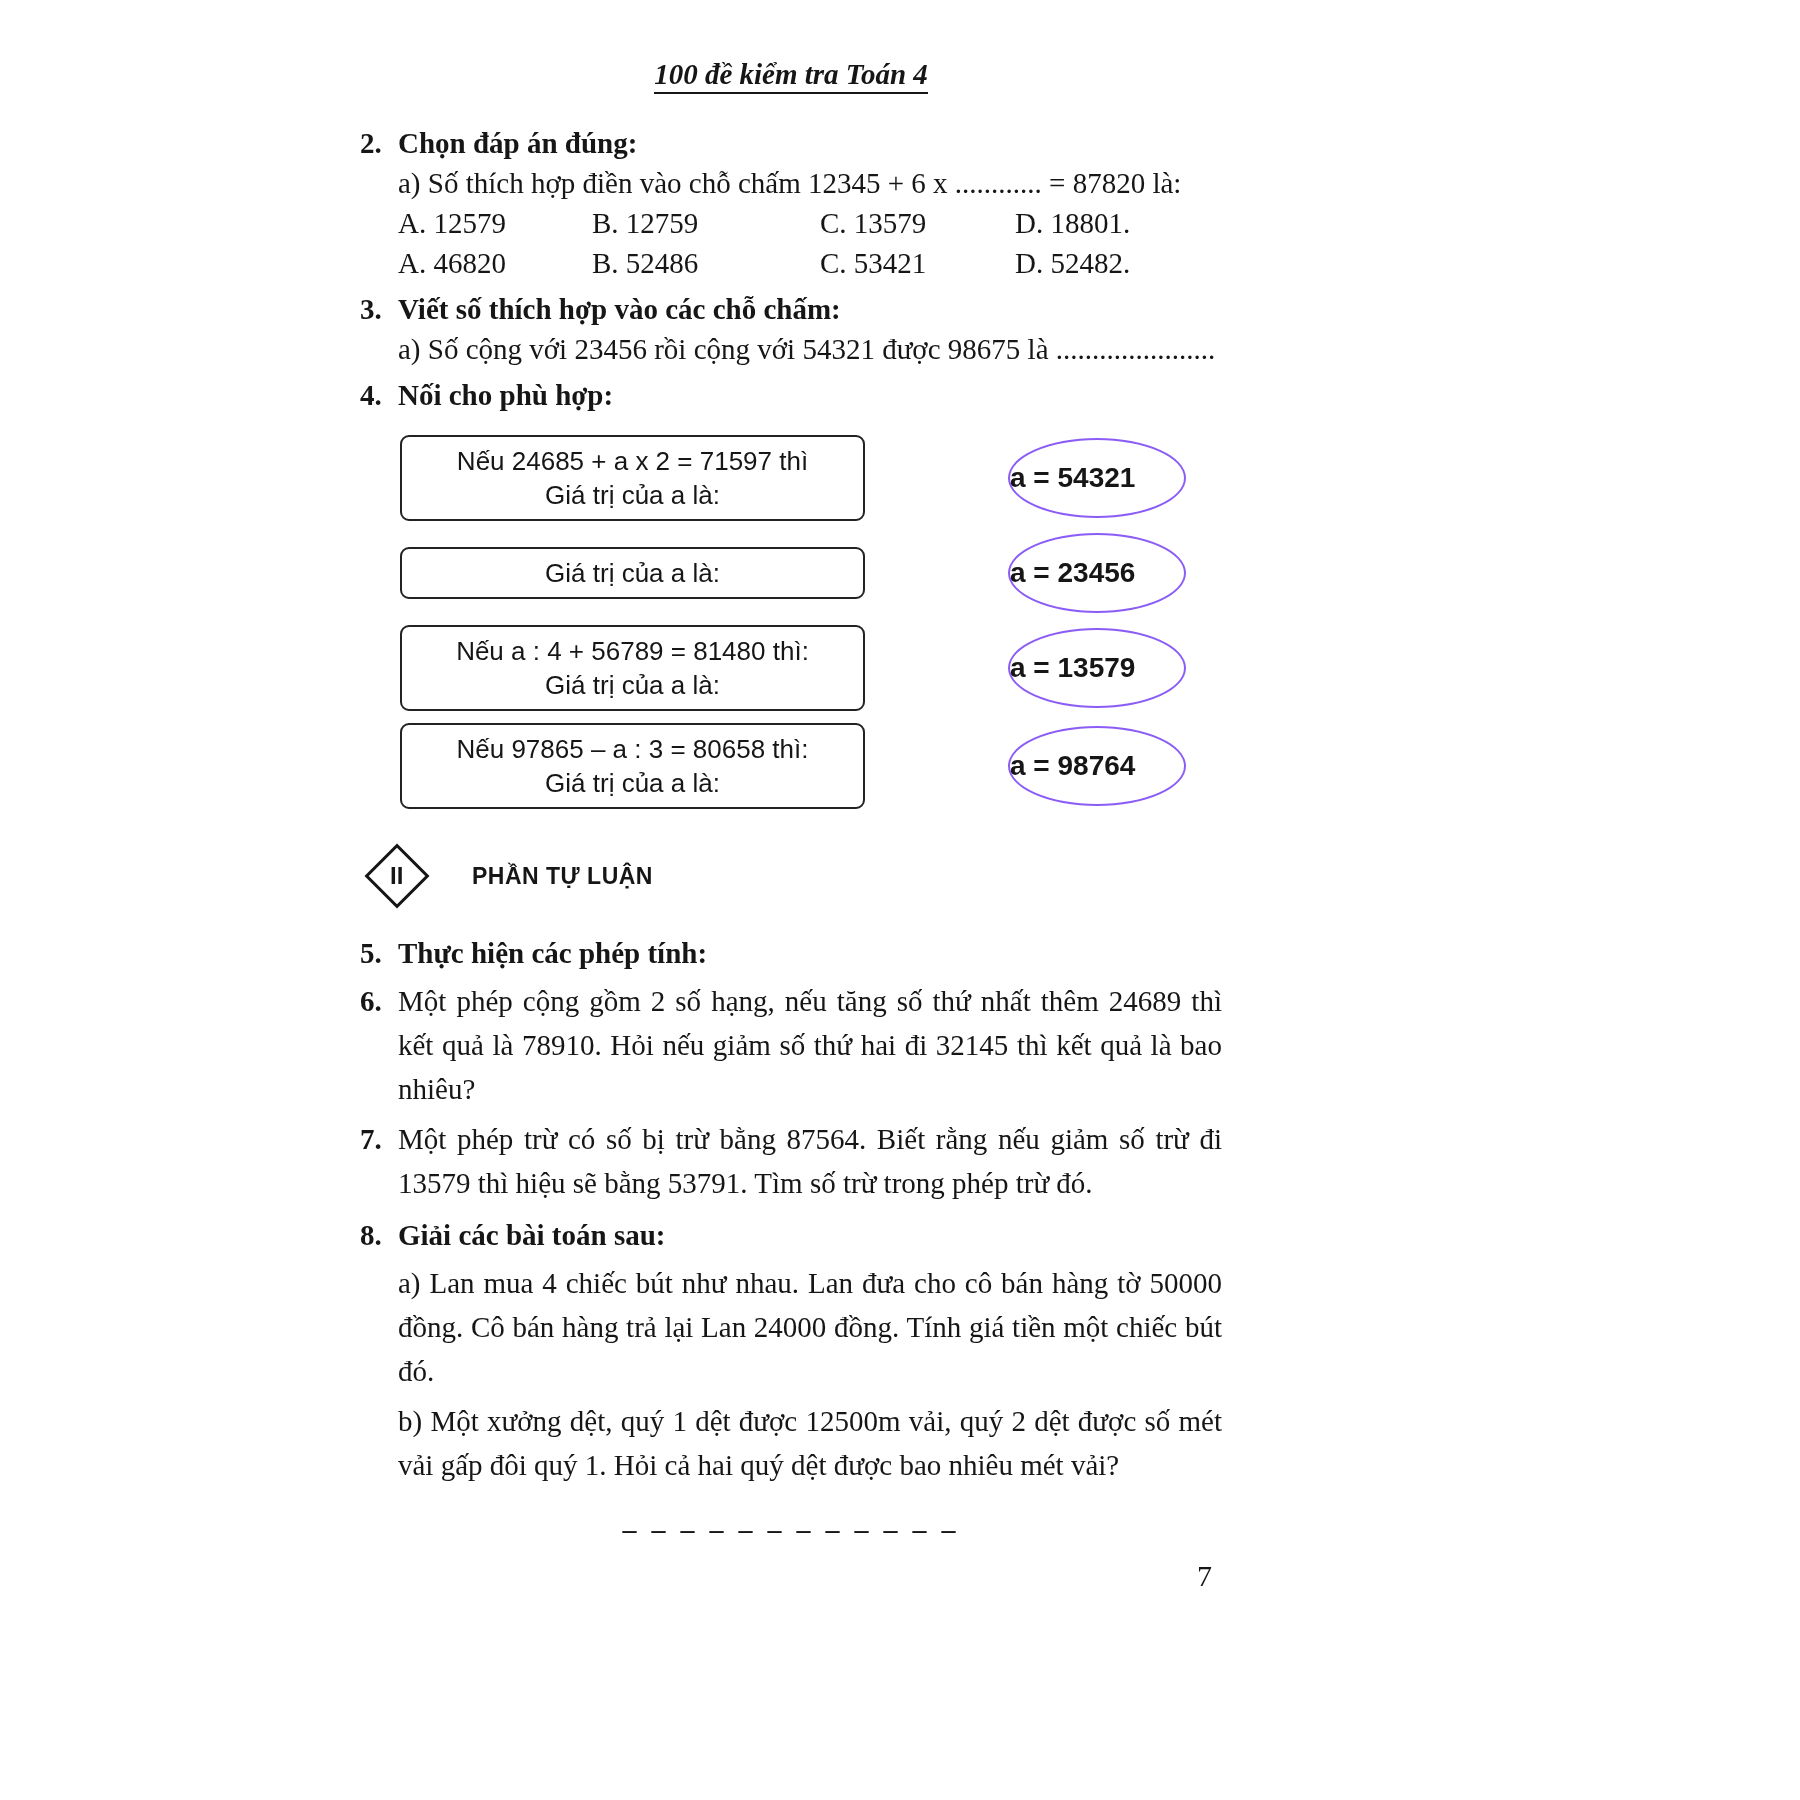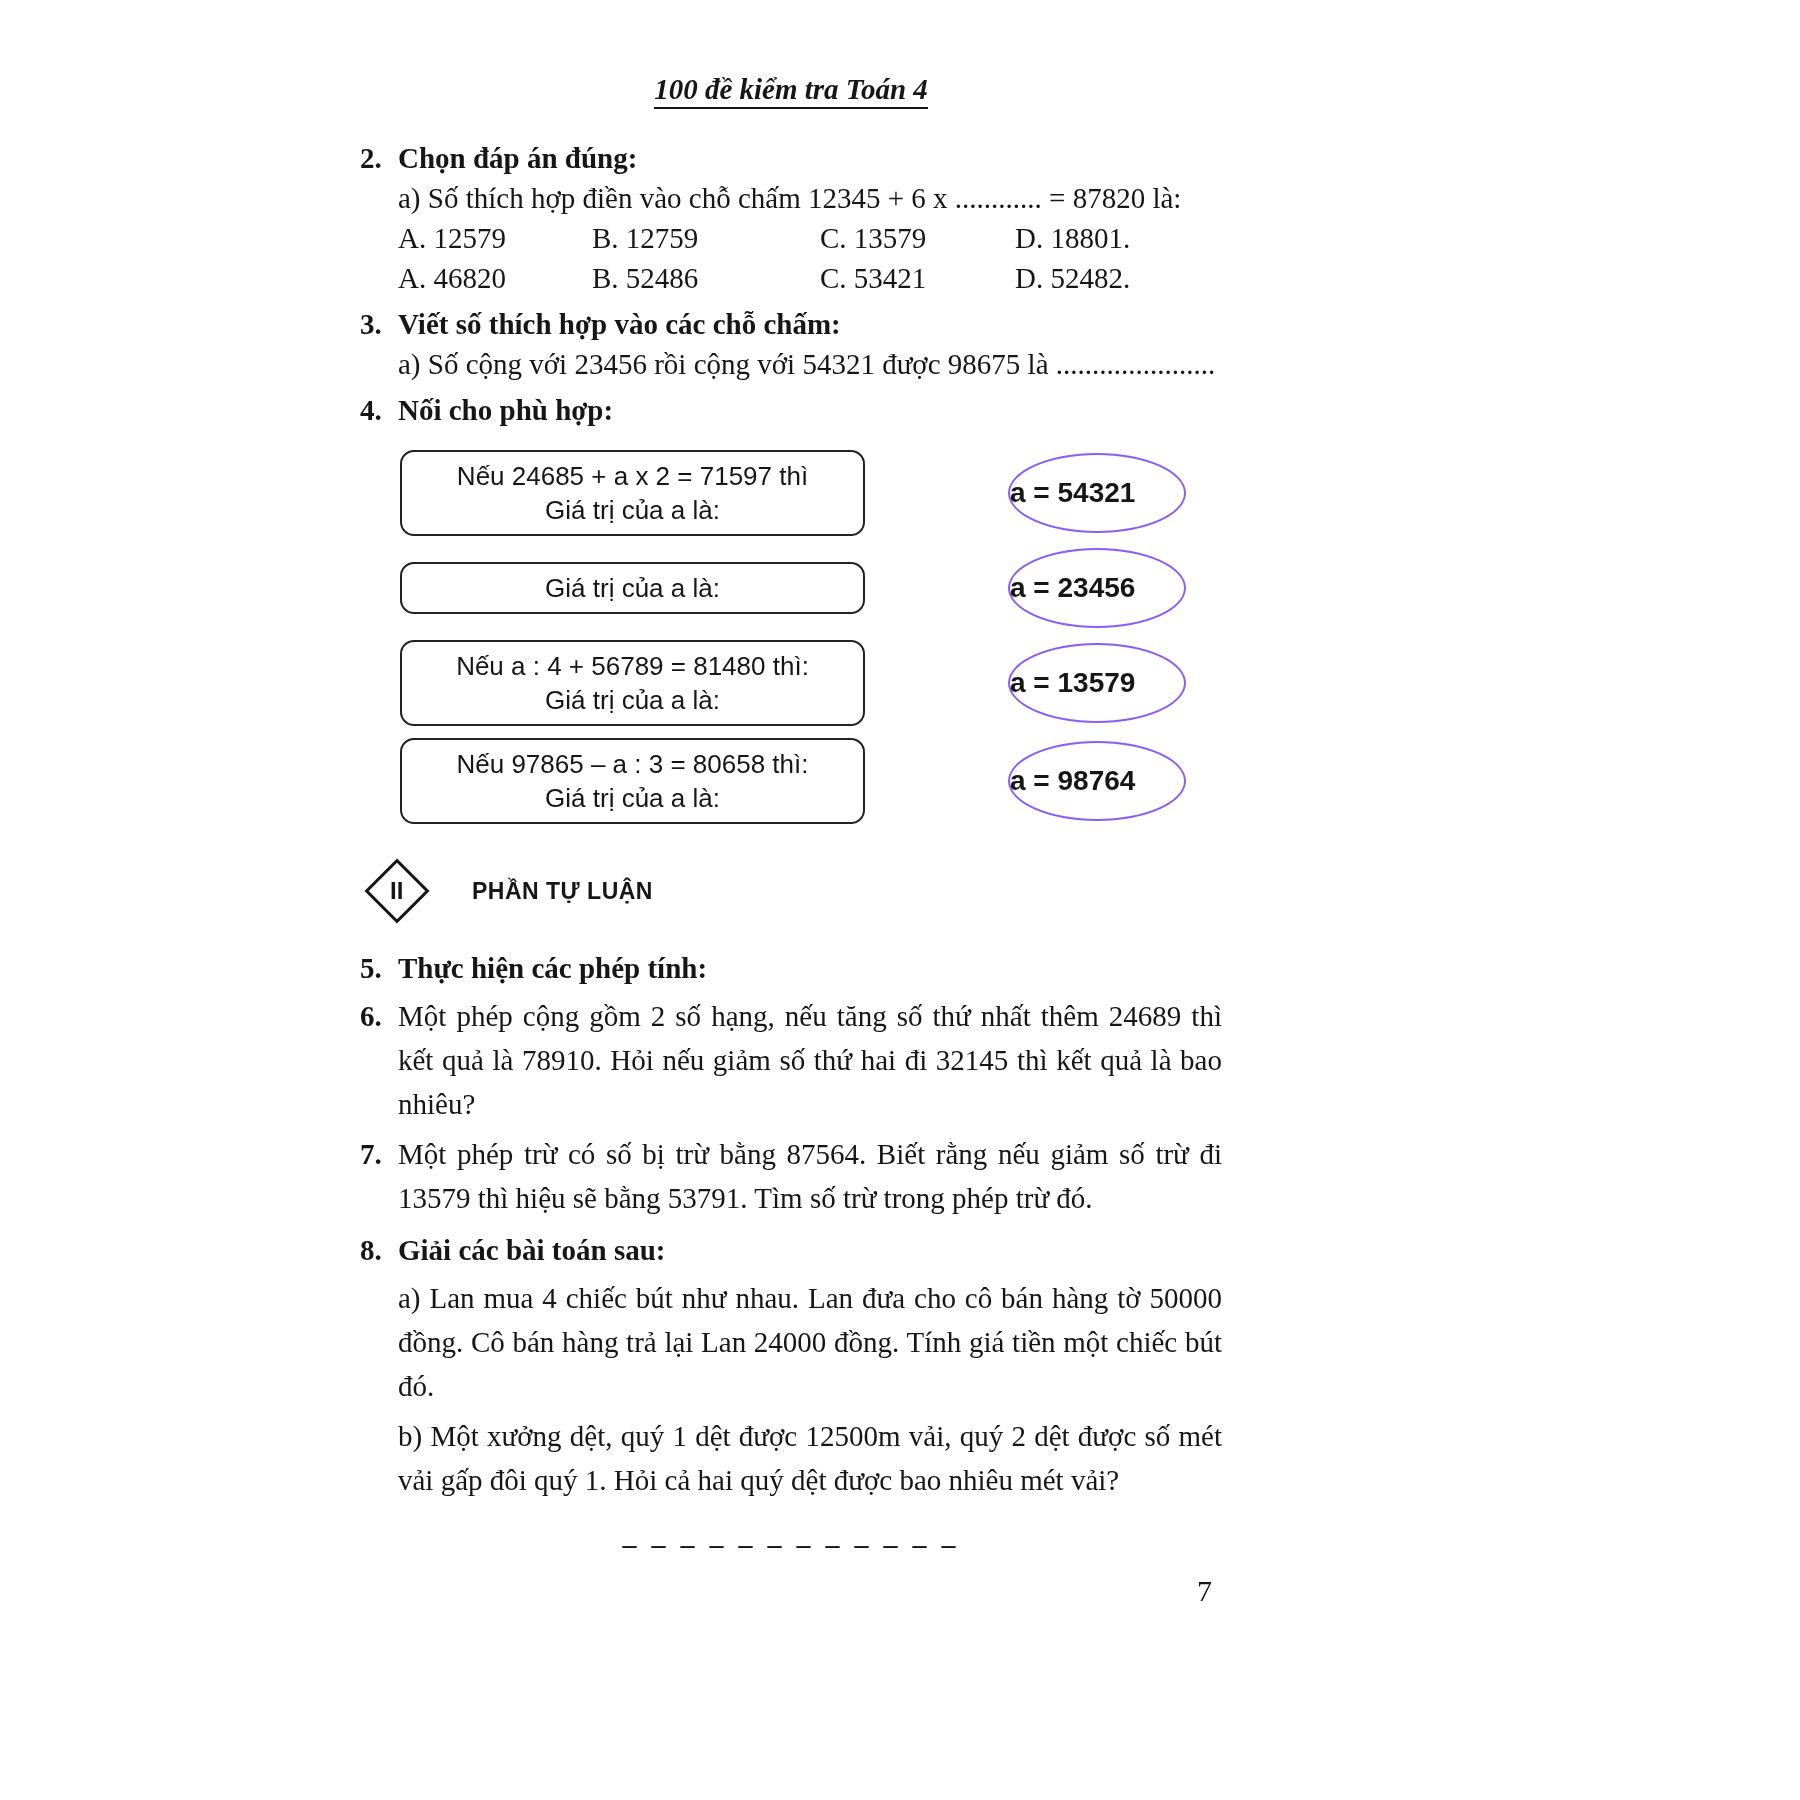--- a/index.html
+++ b/index.html
@@ -8,21 +8,21 @@
     width: 1800px;
     height: 1800px;
     background: #ffffff;
     font-family: "Liberation Serif", serif;
     color: #161616;
     overflow: hidden;
   }
   .content {
     position: absolute;
     left: 360px;
-    top: 73px;
+    top: 58px;
     width: 862px;
   }
   .doc-header {
     text-align: center;
     margin-bottom: 32px;
   }
   .doc-header span {
     font-style: italic;
     font-weight: bold;
     font-size: 29px;
@@ -41,21 +41,21 @@
   .match-section { margin-top: 20px; margin-bottom: 26px; }
   .match-row {
     display: flex;
     align-items: center;
     margin-bottom: 12px;
   }
   .match-box {
     margin-left: 40px;
     width: 465px;
     border: 2px solid #222;
-    border-radius: 14px;
+    border-radius: 9px;
     padding: 7px 6px;
     text-align: center;
     font-family: "Liberation Sans", sans-serif;
     font-size: 26px;
     line-height: 34px;
     box-sizing: border-box;
   }
   .match-ellipse {
     margin-left: auto;
     margin-right: 36px;

